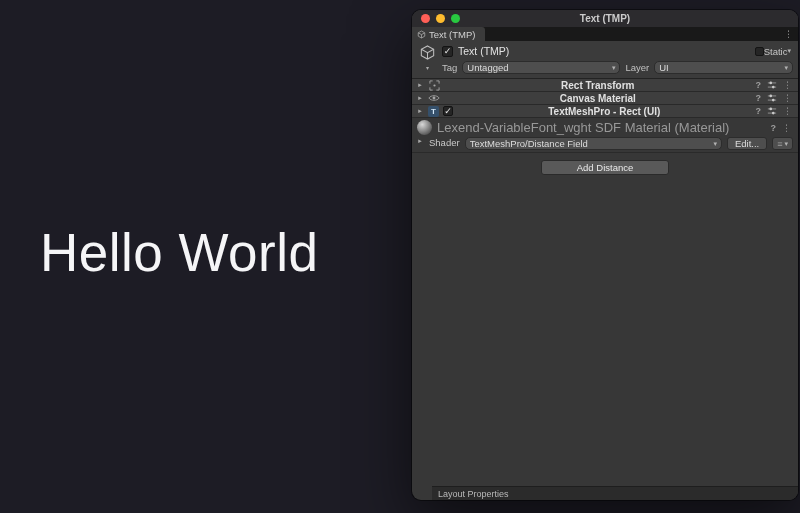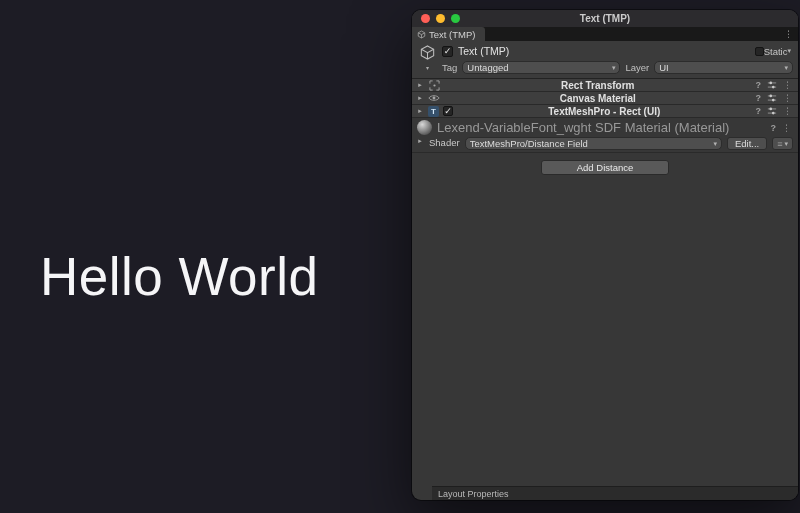--- a/index.html
+++ b/index.html
@@ -9,21 +9,20 @@
     font-family:"Liberation Sans", sans-serif;
     position:relative;
     overflow:hidden;
   }
 
   
   .hello {
     position:absolute; left:40px; top:222px;
     font-size:53px; font-weight:500; letter-spacing:.5px;
     color:#f5f5f7;
-    margin-top:24px;
   }
 
   
   .window {
     position:absolute; left:412px; top:10px; width:386px; height:490px;
     border-radius:9px; overflow:hidden;
     display:flex; flex-direction:column;
     background:#373737;
     box-shadow:0 22px 60px rgba(0,0,0,.55), 0 0 0 1px rgba(0,0,0,.45);
   }

